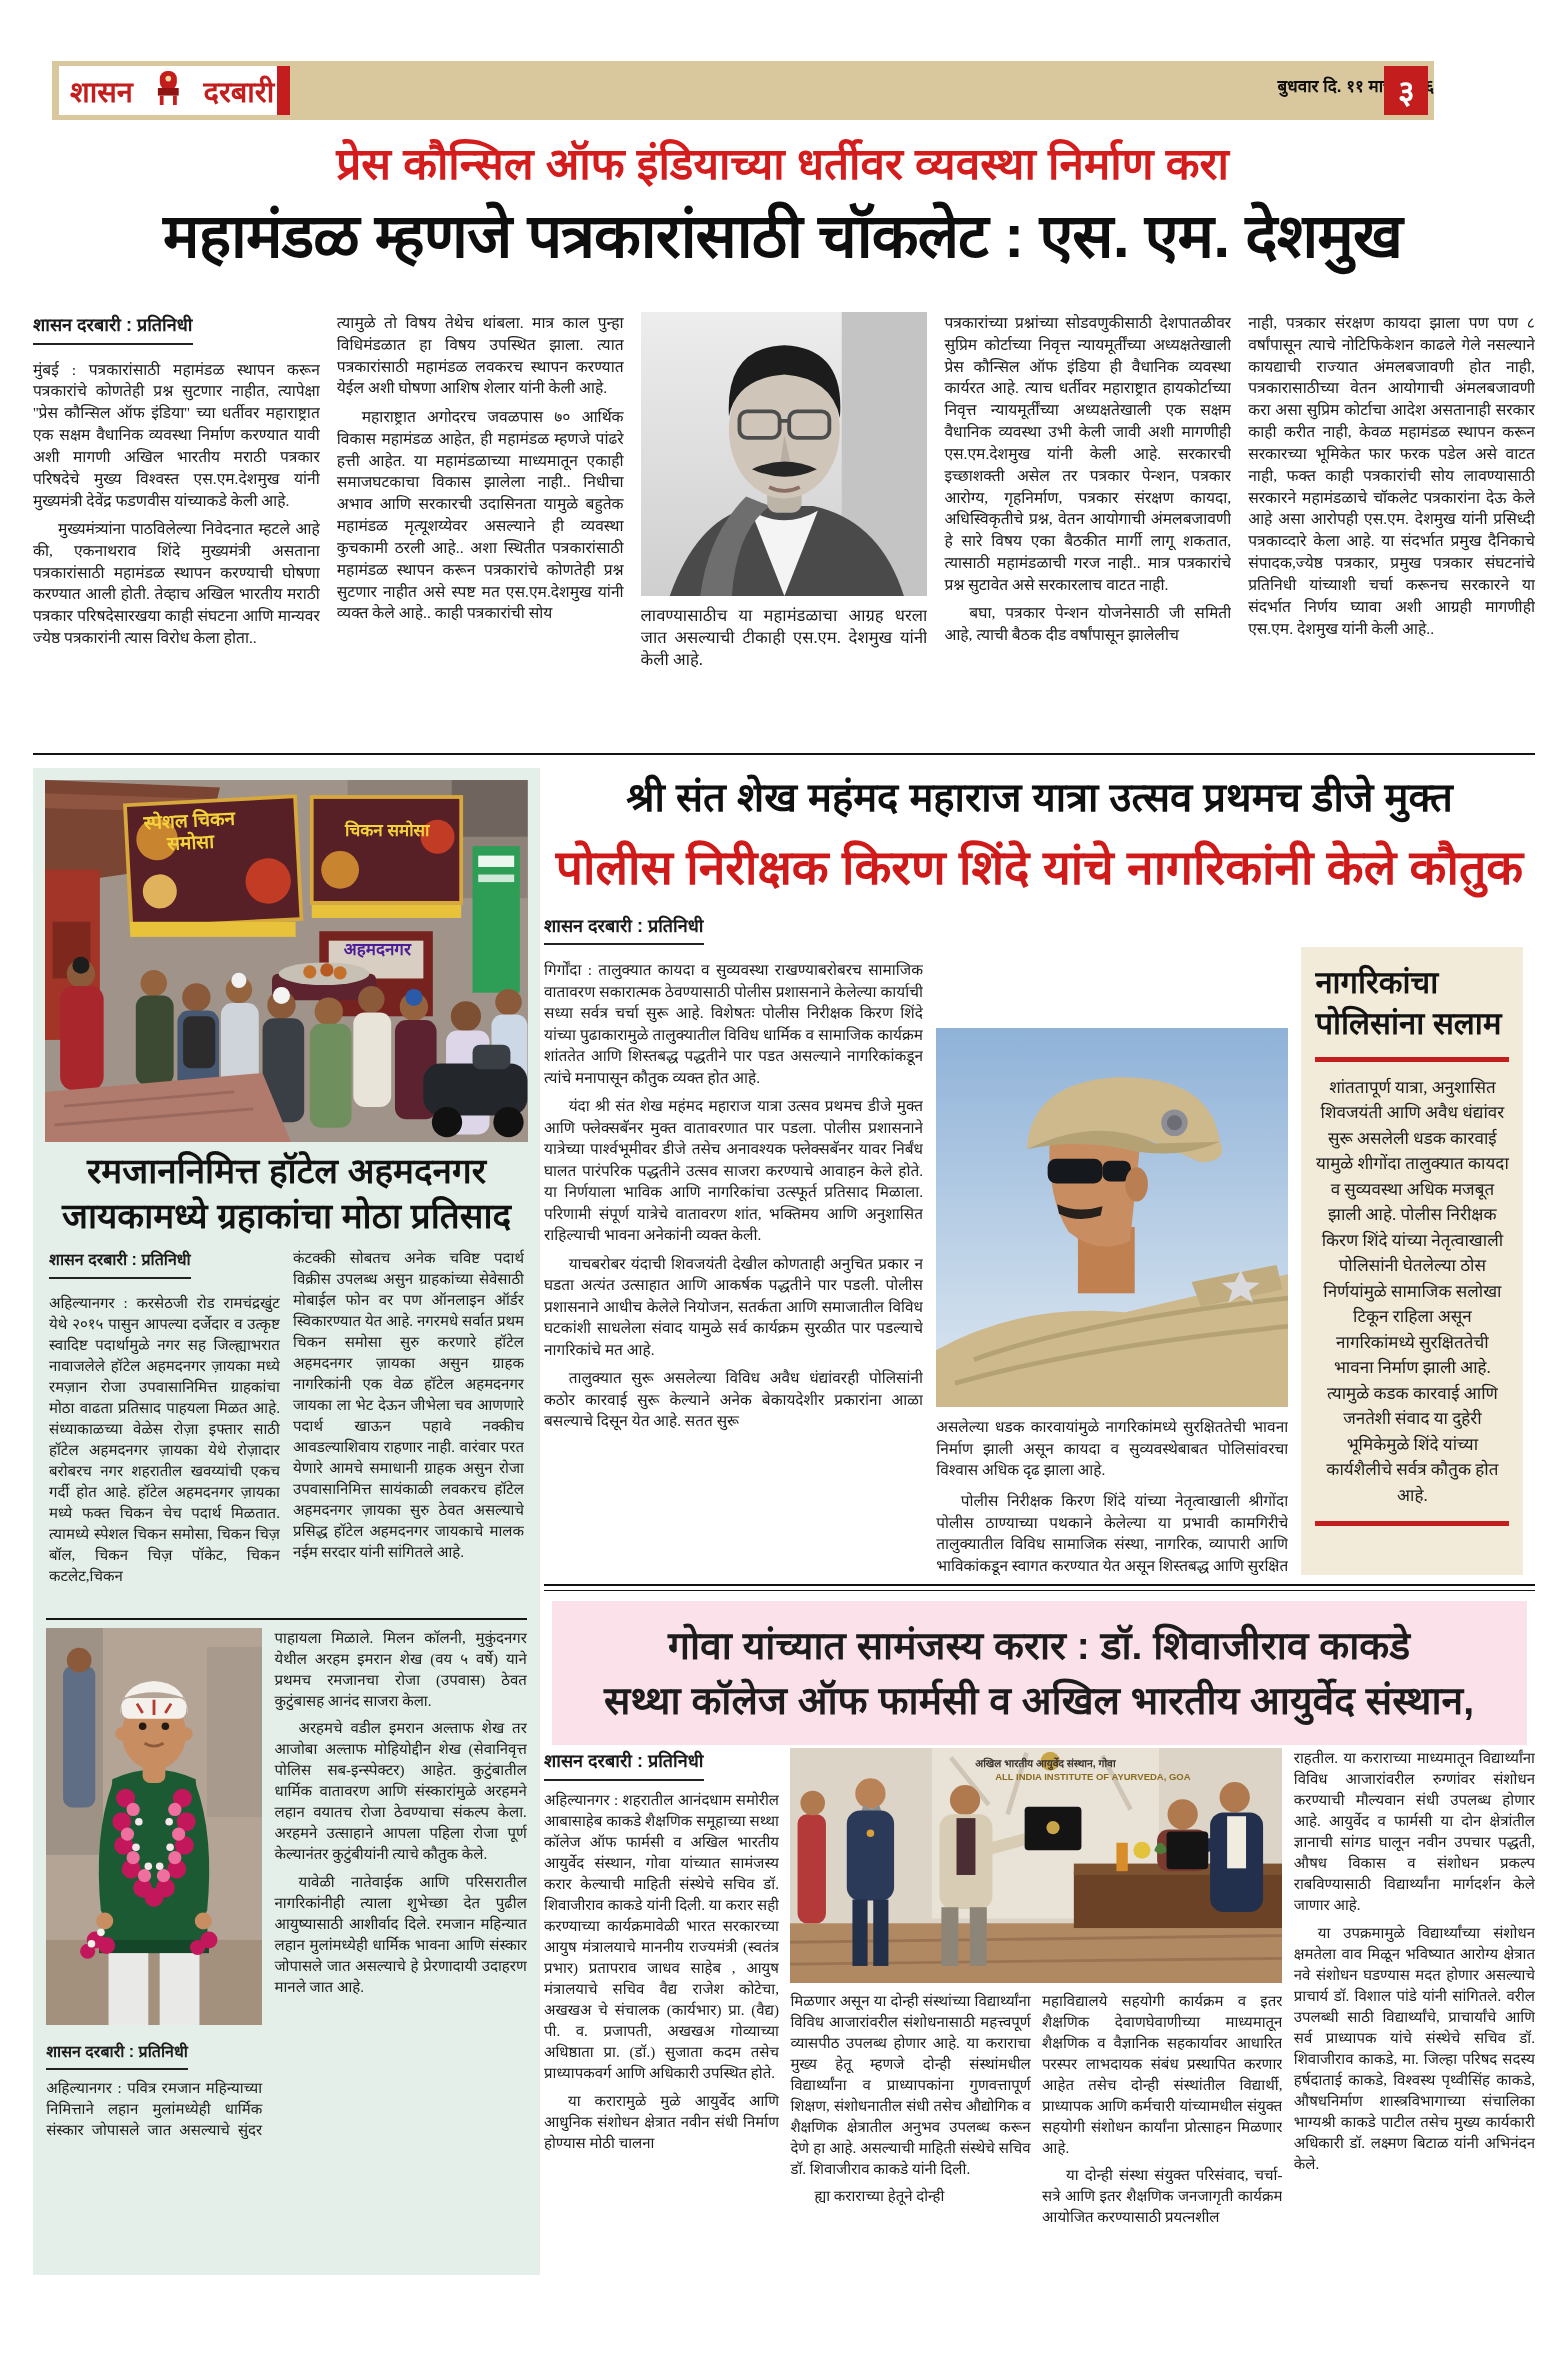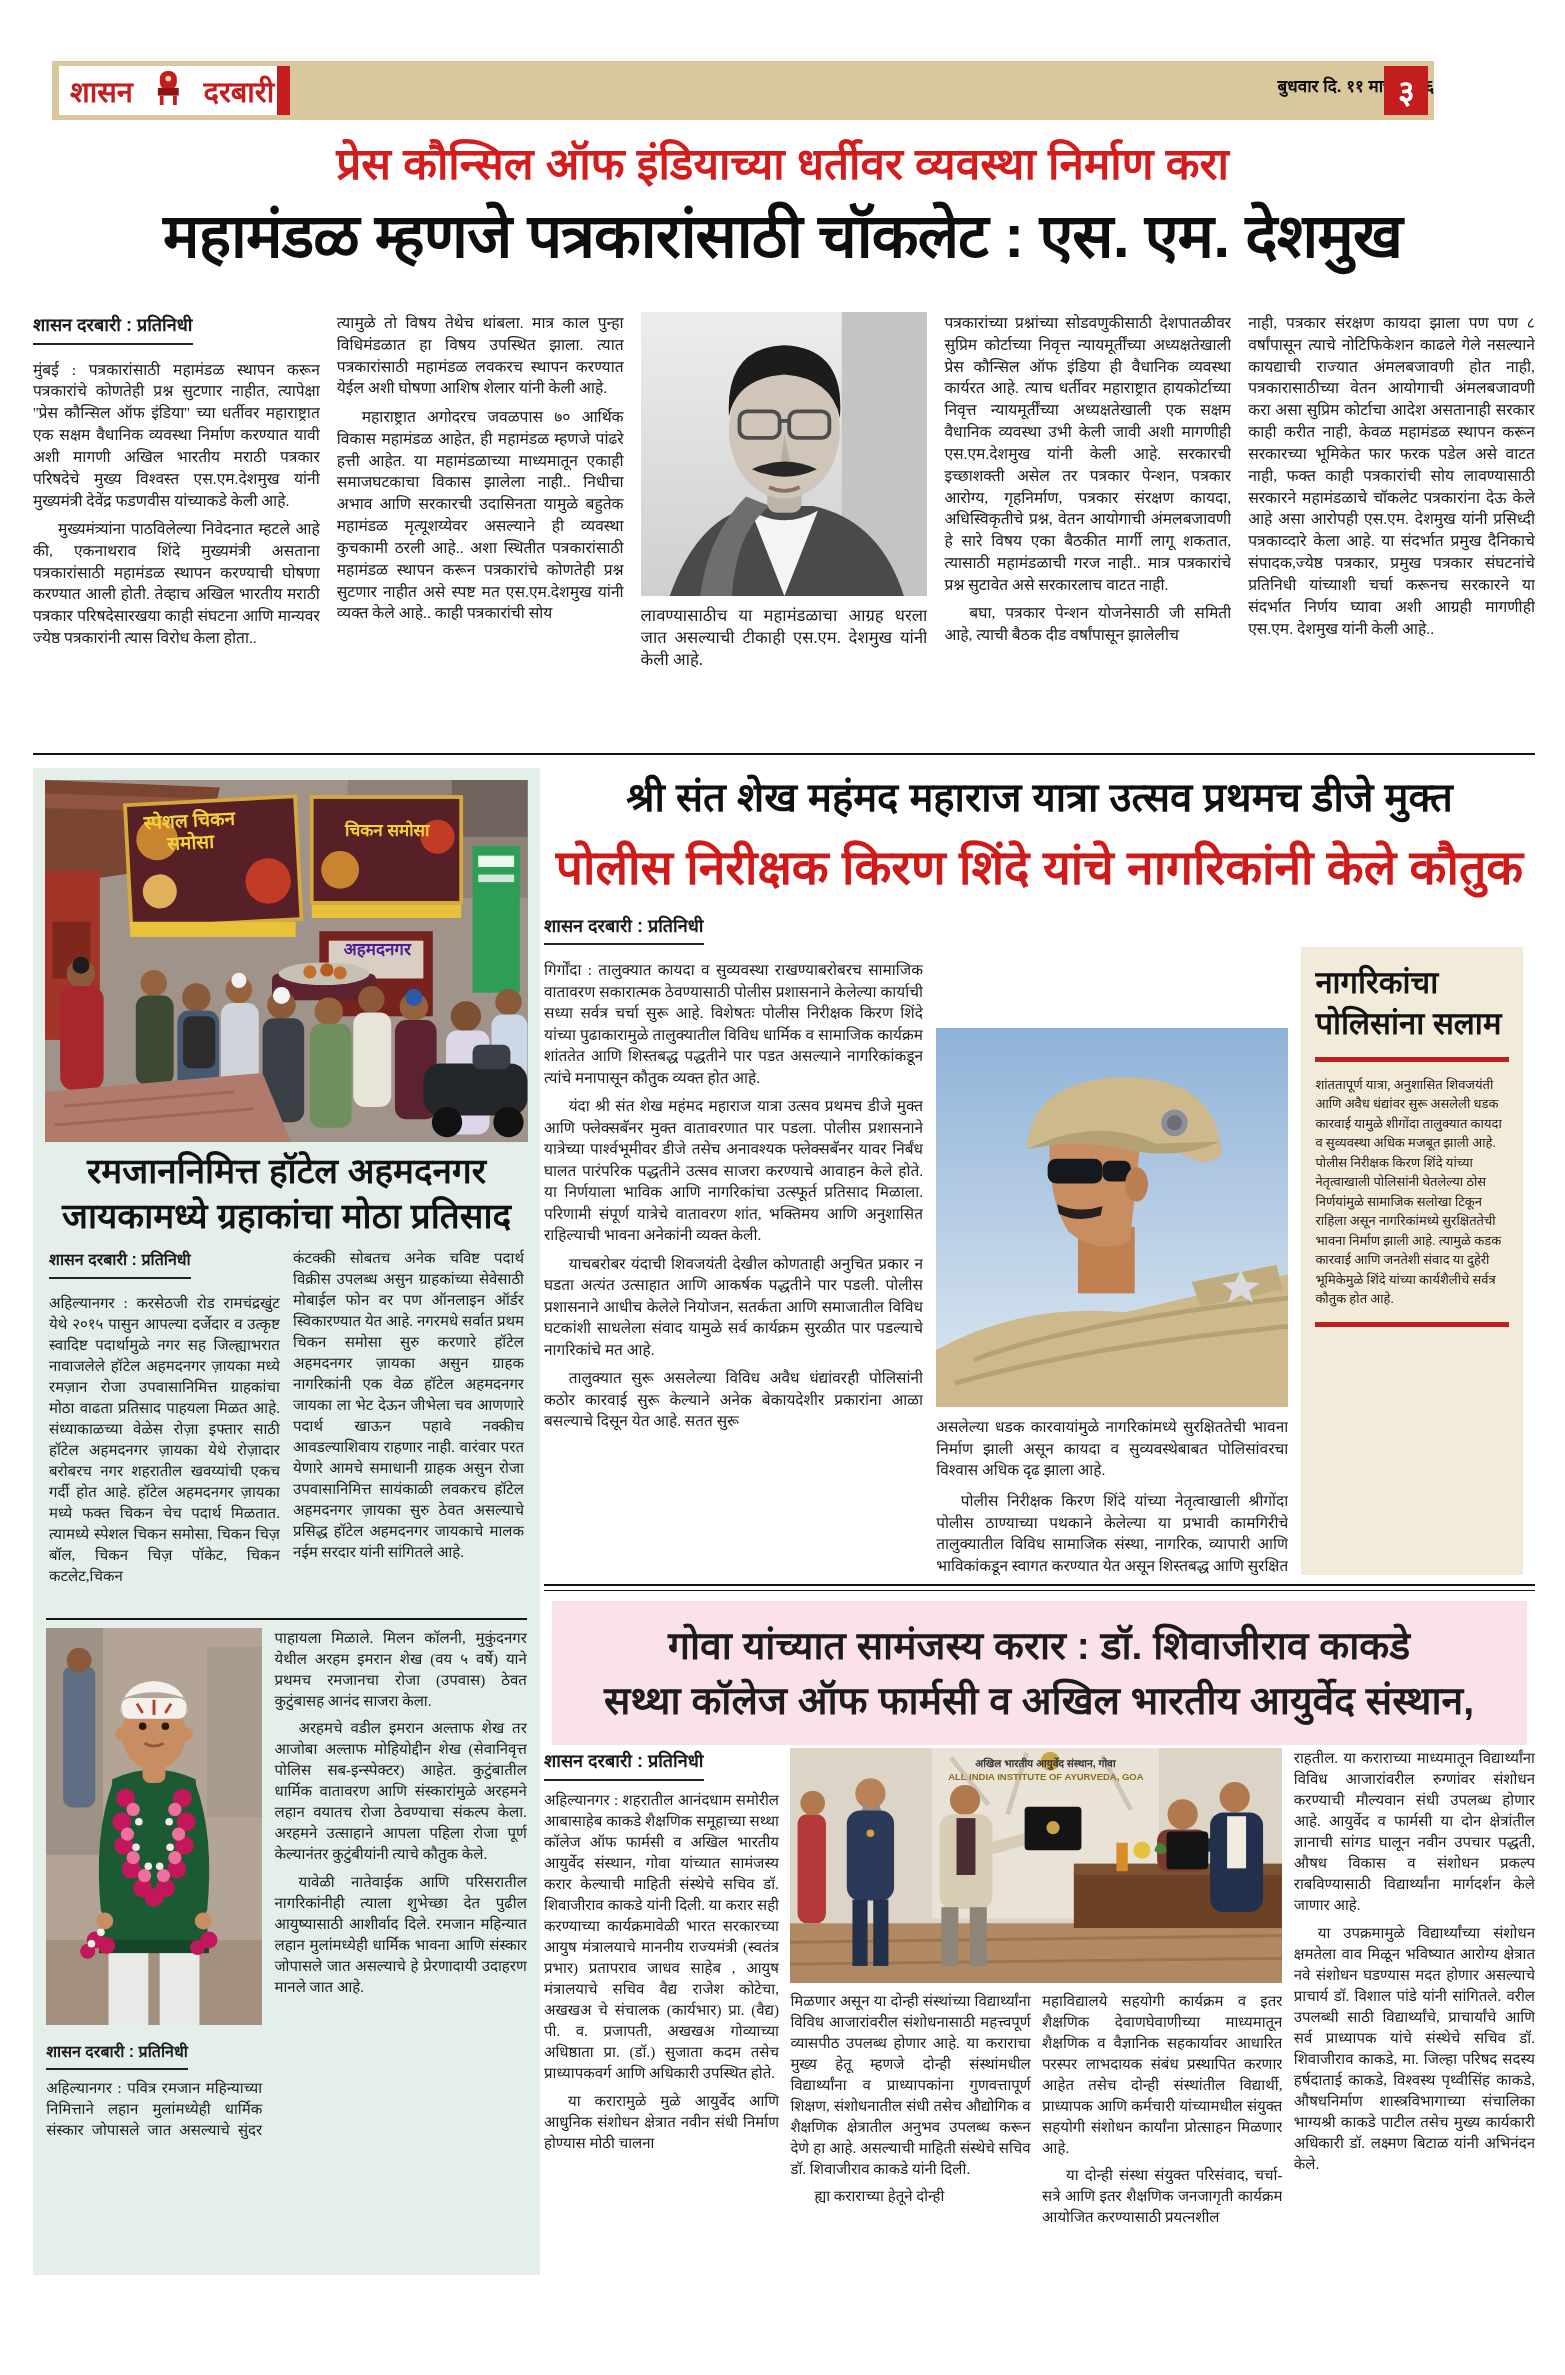--- a/index.html
+++ b/index.html
@@ -58,21 +58,21 @@
   .pcol1{width:379px;flex:none;overflow:hidden;}
   .pcol1 p.body{font-size:15.4px;}
   .pmid{width:352px;flex:none;overflow:hidden;}
   .police-photo{height:379px;margin-top:115px;position:relative;overflow:hidden;background:#9ab6d6;}
   .pmid p.body{font-size:15.4px;margin-top:9.5px;}
   .salute{width:222px;flex:none;background:#f2ebd9;padding:15px 14px;height:644px;margin-top:34px;
           box-sizing:border-box;overflow:hidden;}
   .salute-title{font-family:"Liberation Sans",sans-serif;font-weight:800;font-size:31px;line-height:1.35;color:#131313;}
   .salute-rule{border-top:5.7px solid #c41d1d;margin:11.4px 0 13.2px;}
   .salute-rule2{border-top:5.7px solid #c41d1d;margin:13.2px 0 0;}
-  .salute-body{font-size:13px;line-height:1.5;text-align:left;}
+  .salute-body{font-size:17px;line-height:1.5;text-align:center;}
 
   .dbl-rule{position:absolute;top:816px;left:0;width:100%;height:3.8px;border-top:2.4px solid #111;border-bottom:1.4px solid #111;}
   .mou-headbox{position:absolute;top:833px;left:7.6px;width:975px;height:144px;background:#fbe2ea;
                display:flex;flex-direction:column;justify-content:center;}
   .mou-h{text-align:center;font-family:"Liberation Sans",sans-serif;font-weight:800;font-size:39px;
          line-height:1.42;color:#1c1c1c;}
   .mou-body{position:absolute;top:980px;left:0;width:991px;height:623px;display:flex;gap:11.4px;overflow:hidden;}
   .mcol1{width:235px;flex:none;overflow:hidden;}
   .mmid{width:492px;flex:none;display:flex;flex-direction:column;overflow:hidden;}
   .mou-photo{width:492px;height:235px;flex:none;position:relative;overflow:hidden;background:#ddd4c8;}
@@ -481,21 +481,21 @@
             <rect x="248" y="62" width="60" height="46" rx="4" fill="#141414"></rect>
             <circle cx="278" cy="84" r="7" fill="#c9a54a"></circle>
 
             <circle cx="470" cy="52" r="16" fill="#b07a4e"></circle>
             <rect x="444" y="68" width="56" height="105" rx="14" fill="#23304d"></rect>
             <rect x="462" y="72" width="20" height="55" fill="#f0ece0"></rect>
             <path d="M444 95 L410 105 L414 118 L448 108 Z" fill="#23304d"></path>
             <rect x="398" y="88" width="44" height="40" rx="4" fill="#141414"></rect>
           </svg>
           <div class="sign" style="left:151px;top:7.6px;width:208px;color:#3a3430;font-size:10.4px;">अखिल भारतीय आयुर्वेद संस्थान, गोवा</div>
-          <div class="sign" style="left:142px;top:23px;width:227px;color:#8a6d1f;font-size:9.5px;">ALL INDIA INSTITUTE OF AYURVEDA, GOA</div>
+          <div class="sign" style="left:142px;top:23px;width:227px;color:#8a6d1f;font-size:9.5px;padding-left:47px;">ALL INDIA INSTITUTE OF AYURVEDA, GOA</div>
         </div>
         <div class="mmid-cols">
           <div class="col">
             <p class="body">मिळणार असून या दोन्ही संस्थांच्या विद्यार्थ्यांना विविध आजारांवरील संशोधनासाठी महत्त्वपूर्ण व्यासपीठ उपलब्ध होणार आहे. या कराराचा मुख्य हेतू म्हणजे दोन्ही संस्थांमधील विद्यार्थ्यांना व प्राध्यापकांना गुणवत्तापूर्ण शिक्षण, संशोधनातील संधी तसेच औद्योगिक व शैक्षणिक क्षेत्रातील अनुभव उपलब्ध करून देणे हा आहे. असल्याची माहिती संस्थेचे सचिव डॉ. शिवाजीराव काकडे यांनी दिली.</p>
             <p class="body ind">ह्या कराराच्या हेतूने दोन्ही</p>
           </div>
           <div class="col">
             <p class="body">महाविद्यालये सहयोगी कार्यक्रम व इतर शैक्षणिक देवाणघेवाणीच्या माध्यमातून शैक्षणिक व वैज्ञानिक सहकार्यावर आधारित परस्पर लाभदायक संबंध प्रस्थापित करणार आहेत तसेच दोन्ही संस्थांतील विद्यार्थी, प्राध्यापक आणि कर्मचारी यांच्यामधील संयुक्त सहयोगी संशोधन कार्यांना प्रोत्साहन मिळणार आहे.</p>
             <p class="body ind">या दोन्ही संस्था संयुक्त परिसंवाद, चर्चा-सत्रे आणि इतर शैक्षणिक जनजागृती कार्यक्रम आयोजित करण्यासाठी प्रयत्नशील</p>
           </div>

